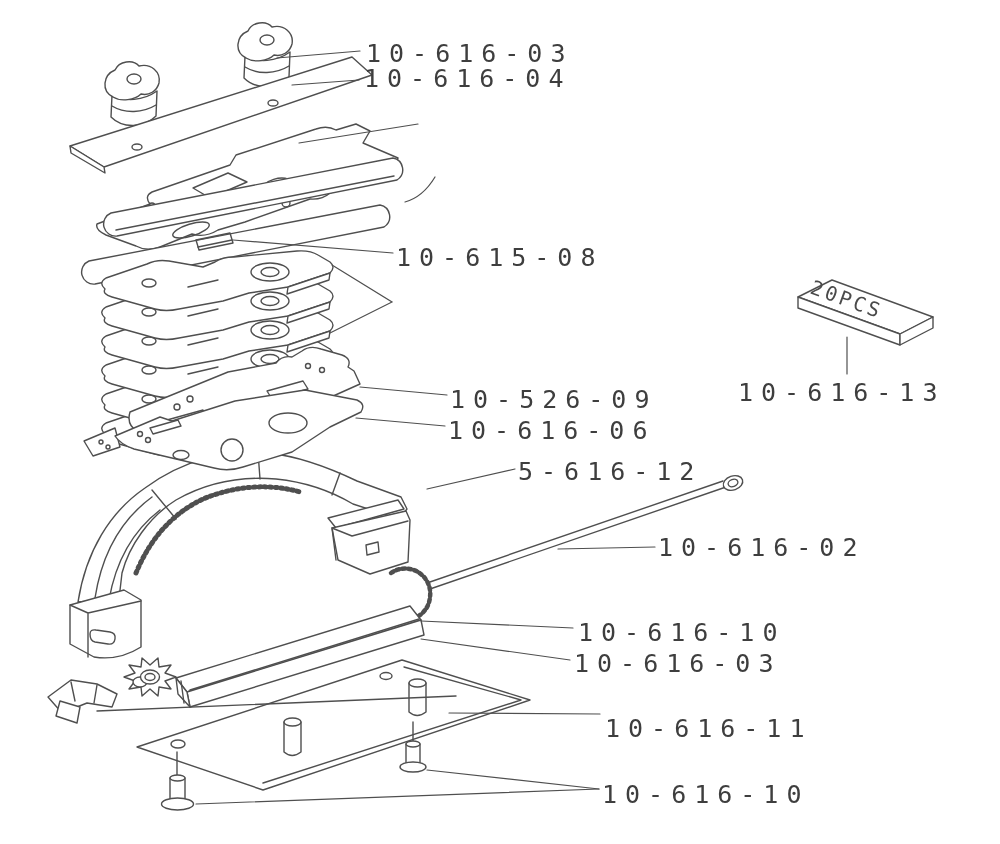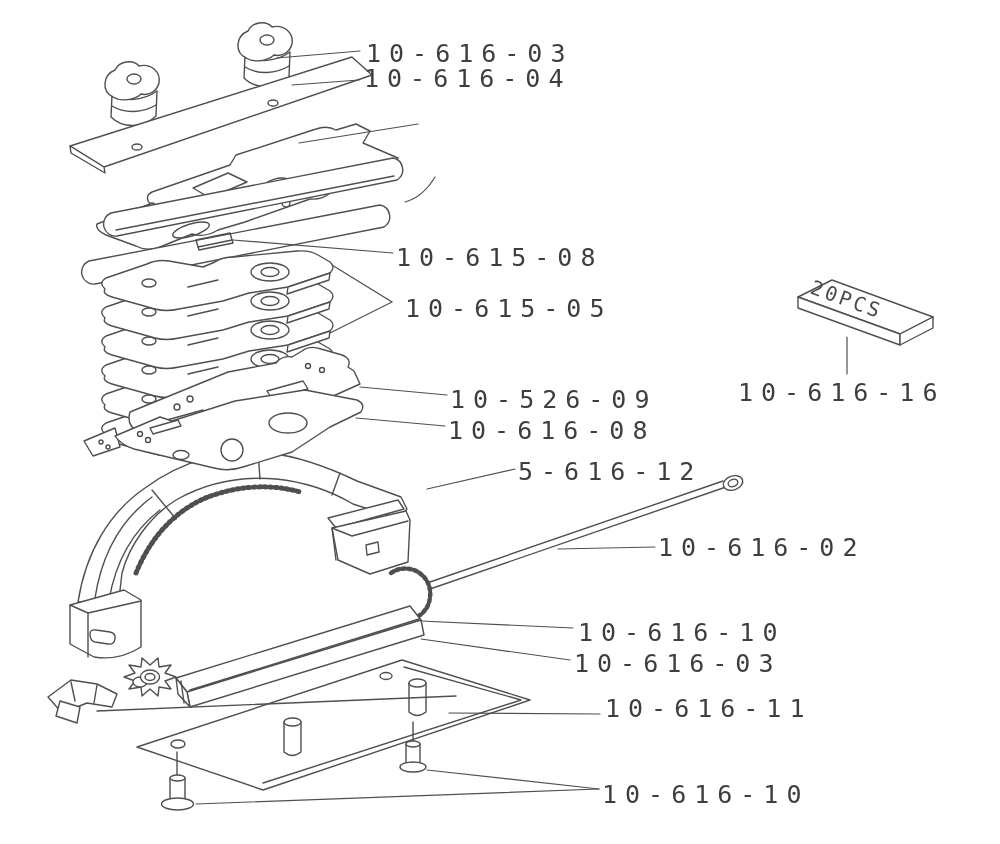--- a/index.html
+++ b/index.html
@@ -197,24 +197,23 @@
     <path class="ld" d="M570,660 L421,639"></path>
     <path class="ld" d="M600,714 L449,713"></path>
     <path class="ld" d="M599,789 L196,804"></path>
     <path class="ld" d="M599,789 L427,770"></path>
   </g>
 </svg>
 
 <div class="callout" style="left:366px;top:41px">10-616-03</div>
 <div class="callout" style="left:364px;top:66px">10-616-04</div>
 <div class="callout" style="left:396px;top:245px">10-615-08</div>
-<div class="callout" style="left:405px;top:296px">10-615-05</div>
 <div class="callout" style="left:450px;top:387px">10-526-09</div>
-<div class="callout" style="left:448px;top:418px">10-616-08</div>
+<div class="callout" style="left:448px;top:418px">10-616-06</div>
 <div class="callout" style="left:518px;top:459px">5-616-12</div>
-<div class="callout" style="left:738px;top:380px">10-616-16</div>
+<div class="callout" style="left:738px;top:380px">10-616-13</div>
 <div class="callout" style="left:658px;top:535px">10-616-02</div>
 <div class="callout" style="left:578px;top:620px">10-616-10</div>
 <div class="callout" style="left:574px;top:651px">10-616-03</div>
-<div class="callout" style="left:605px;top:696px">10-616-11</div>
+<div class="callout" style="left:605px;top:716px">10-616-11</div>
 <div class="callout" style="left:602px;top:782px">10-616-10</div>
 
 </div>
 
 </body></html>

